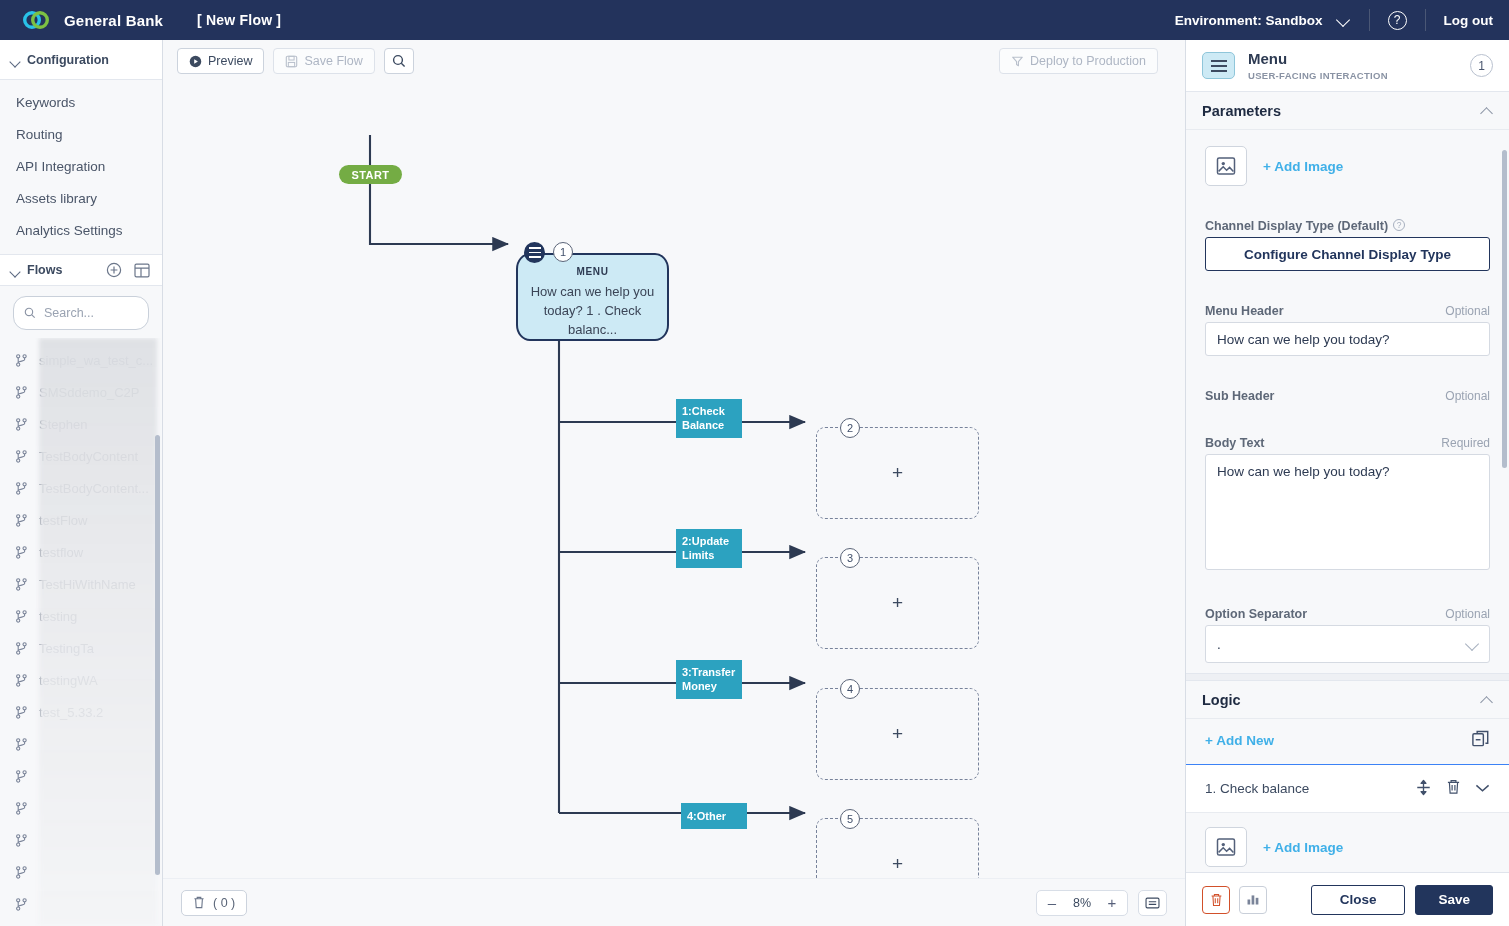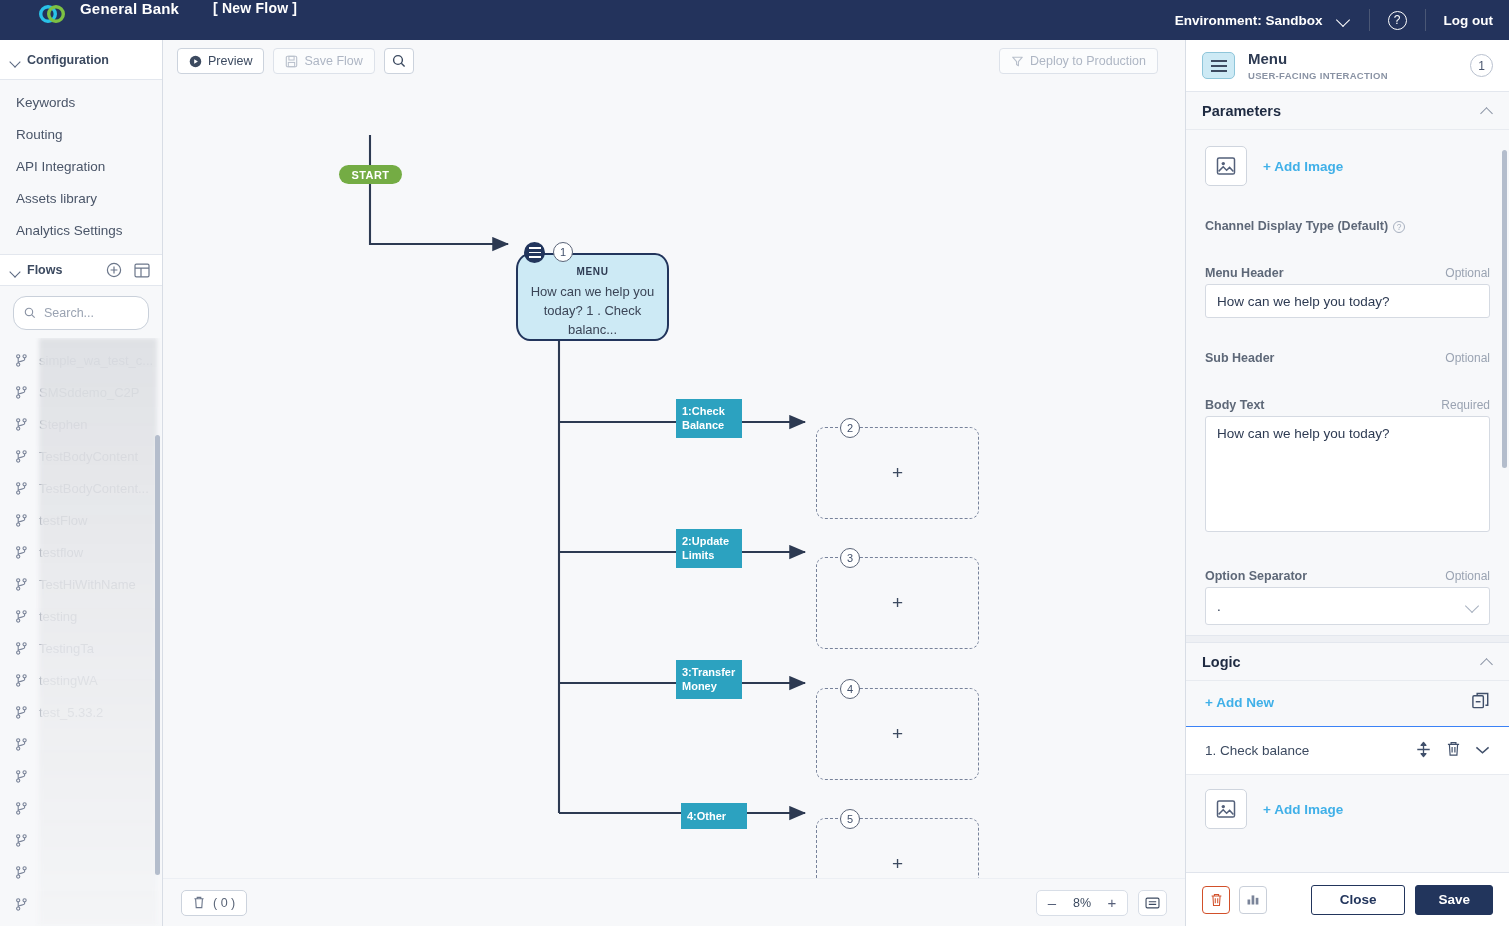--- a/index.html
+++ b/index.html
@@ -11,23 +11,23 @@
     font-family: "Liberation Sans", sans-serif;
     background: #ffffff;
     -webkit-font-smoothing: antialiased;
   }
   #app { position: relative; width: 1509px; height: 926px; display: flex; flex-direction: column; }
 
   
   .topbar {
     height: 40px; flex: 0 0 40px;
     background: #23335c;
-    display: flex; 
+    display: flex; align-items: center;
     color: #fff;
-    padding: 0 16px 0 38px;
+    padding: 0 16px 0 22px;
   }
   .logo { width: 28px; height: 28px; margin-right: 14px; flex: 0 0 28px; display:flex; align-items:center; justify-content:center;}
   .brand { font-size: 15px; font-weight: bold; letter-spacing: .2px; }
   .flowname { font-size: 14px; font-weight: bold; margin-left: 34px; letter-spacing: .2px;}
   .topbar-right { margin-left: auto; display: flex; align-items: center; }
   .env-label { font-size: 13.5px; font-weight: bold; }
   .chev-down {
     width: 14px; height: 14px; margin-left: 14px; position: relative;
   }
   .chev-down::before{
@@ -230,21 +230,21 @@
     content:""; position:absolute; left:1px; top:4px; width:8px;height:8px;
     border-left:1.5px solid #8a93a4; border-top:1.5px solid #8a93a4; transform: rotate(45deg);
   }
   .rp-body { padding: 16px 19px 10px 19px; }
   .addimage-row { display:flex; align-items:center; margin-bottom: 18px;}
   .img-box {
     width: 42px; height:40px; border:1px solid #cfd5de; border-radius:5px; background:#fff;
     display:flex;align-items:center;justify-content:center; flex:0 0 42px;
   }
   .link-blue { color:#40b0e8; font-size:13.5px; font-weight:bold; margin-left:16px; cursor:pointer;}
-  .fld-label-row { display:flex; align-items:flex-end; margin-bottom: 4px; margin-top: 33px;}
+  .fld-label-row { display:flex; align-items:flex-start; margin-bottom: 4px; margin-top: 33px;}
   .fld-label { font-size: 12.5px; font-weight:bold; color:#5e6878;}
   .fld-req { margin-left:auto; font-size:12px; color:#9aa3b2;}
   .qmark {
     width:12px;height:12px;border-radius:50%;border:1px solid #a7b0bf;color:#a7b0bf;
     font-size:8.5px;display:inline-flex;align-items:center;justify-content:center;margin-left:5px;
   }
   .btn-outline-dark {
     width:100%; height:34px; border:1.4px solid #22355c; border-radius:3px; background:#fff;
     color:#22355c; font-size:13.5px; font-weight:bold; cursor:pointer;
     font-family:"Liberation Sans", sans-serif;
@@ -751,20 +751,21 @@
               </svg>
             </div>
             <span class="link-blue">+ Add Image</span>
           </div>
 
           <div class="mb16">
             <div class="fld-label-row">
               <span class="fld-label">Channel Display Type (Default)</span>
               <span class="qmark">?</span>
             </div>
+            <button class="btn-outline-dark">Configure Channel Display Type</button>
           </div>
 
           <div class="mb16">
             <div class="fld-label-row">
               <span class="fld-label">Menu Header</span>
               <span class="fld-req">Optional</span>
             </div>
             <input class="txt-input" type="text" value="How can we help you today?" style="">
           </div>
 

